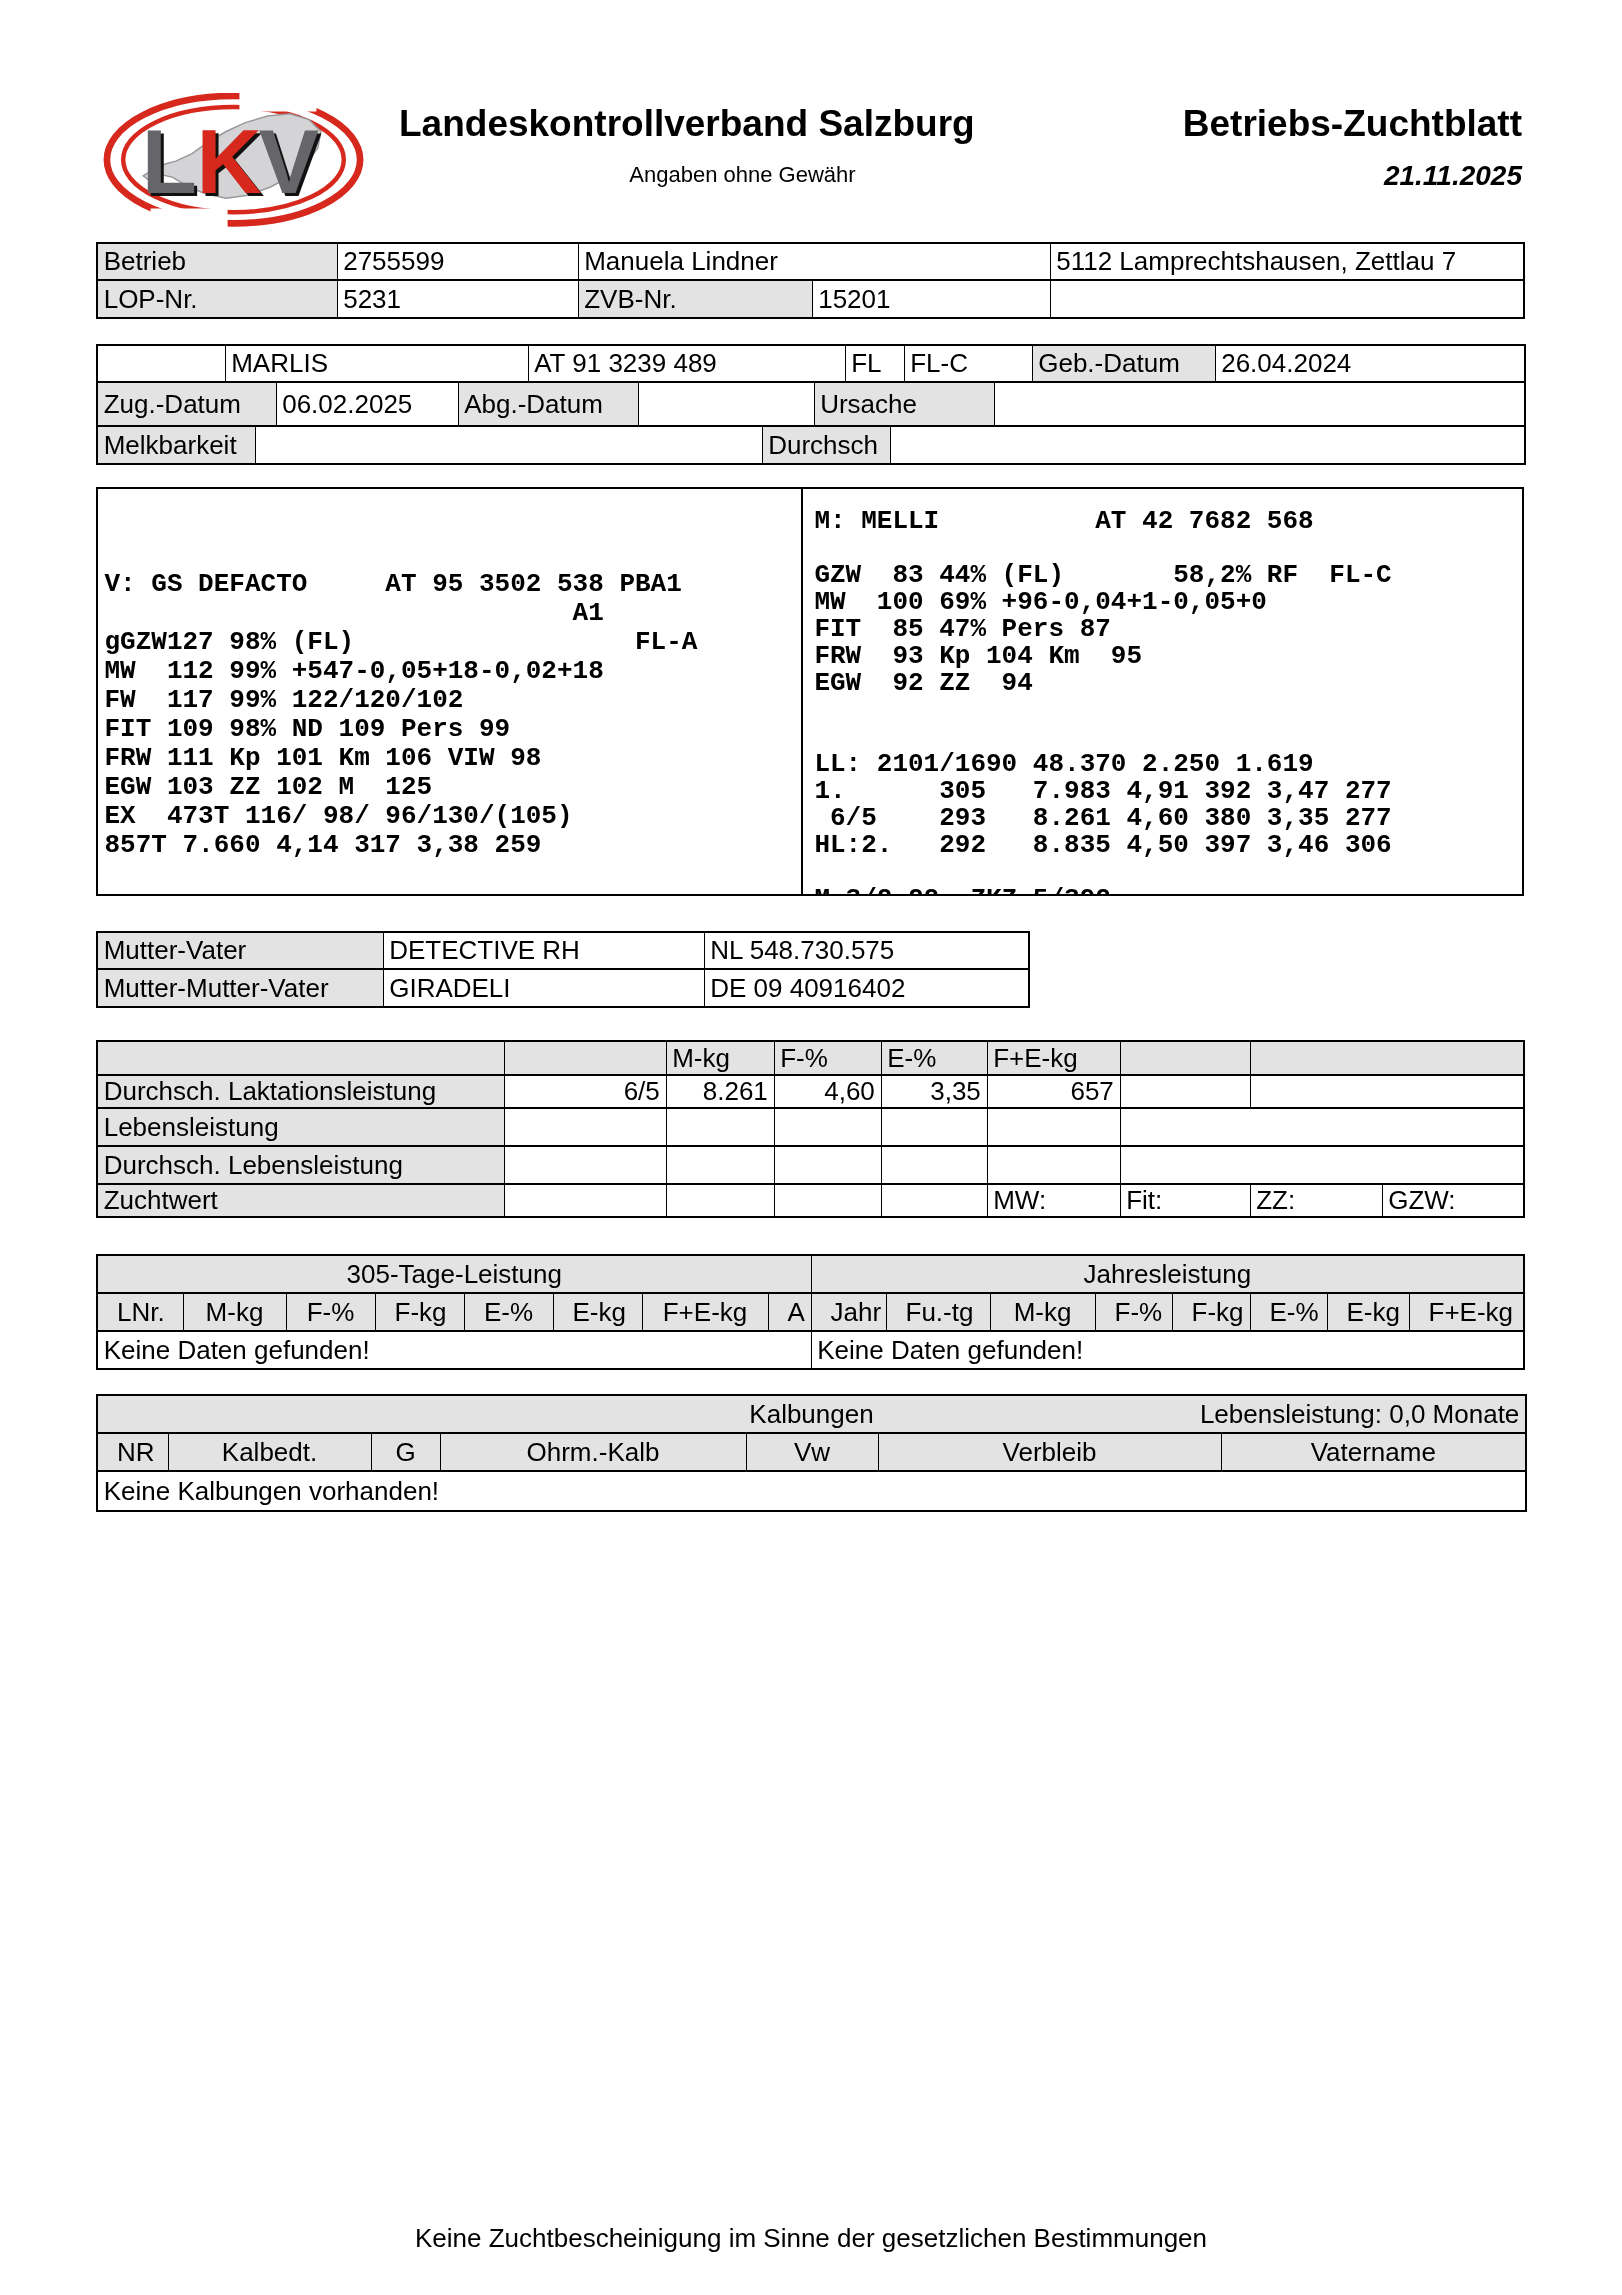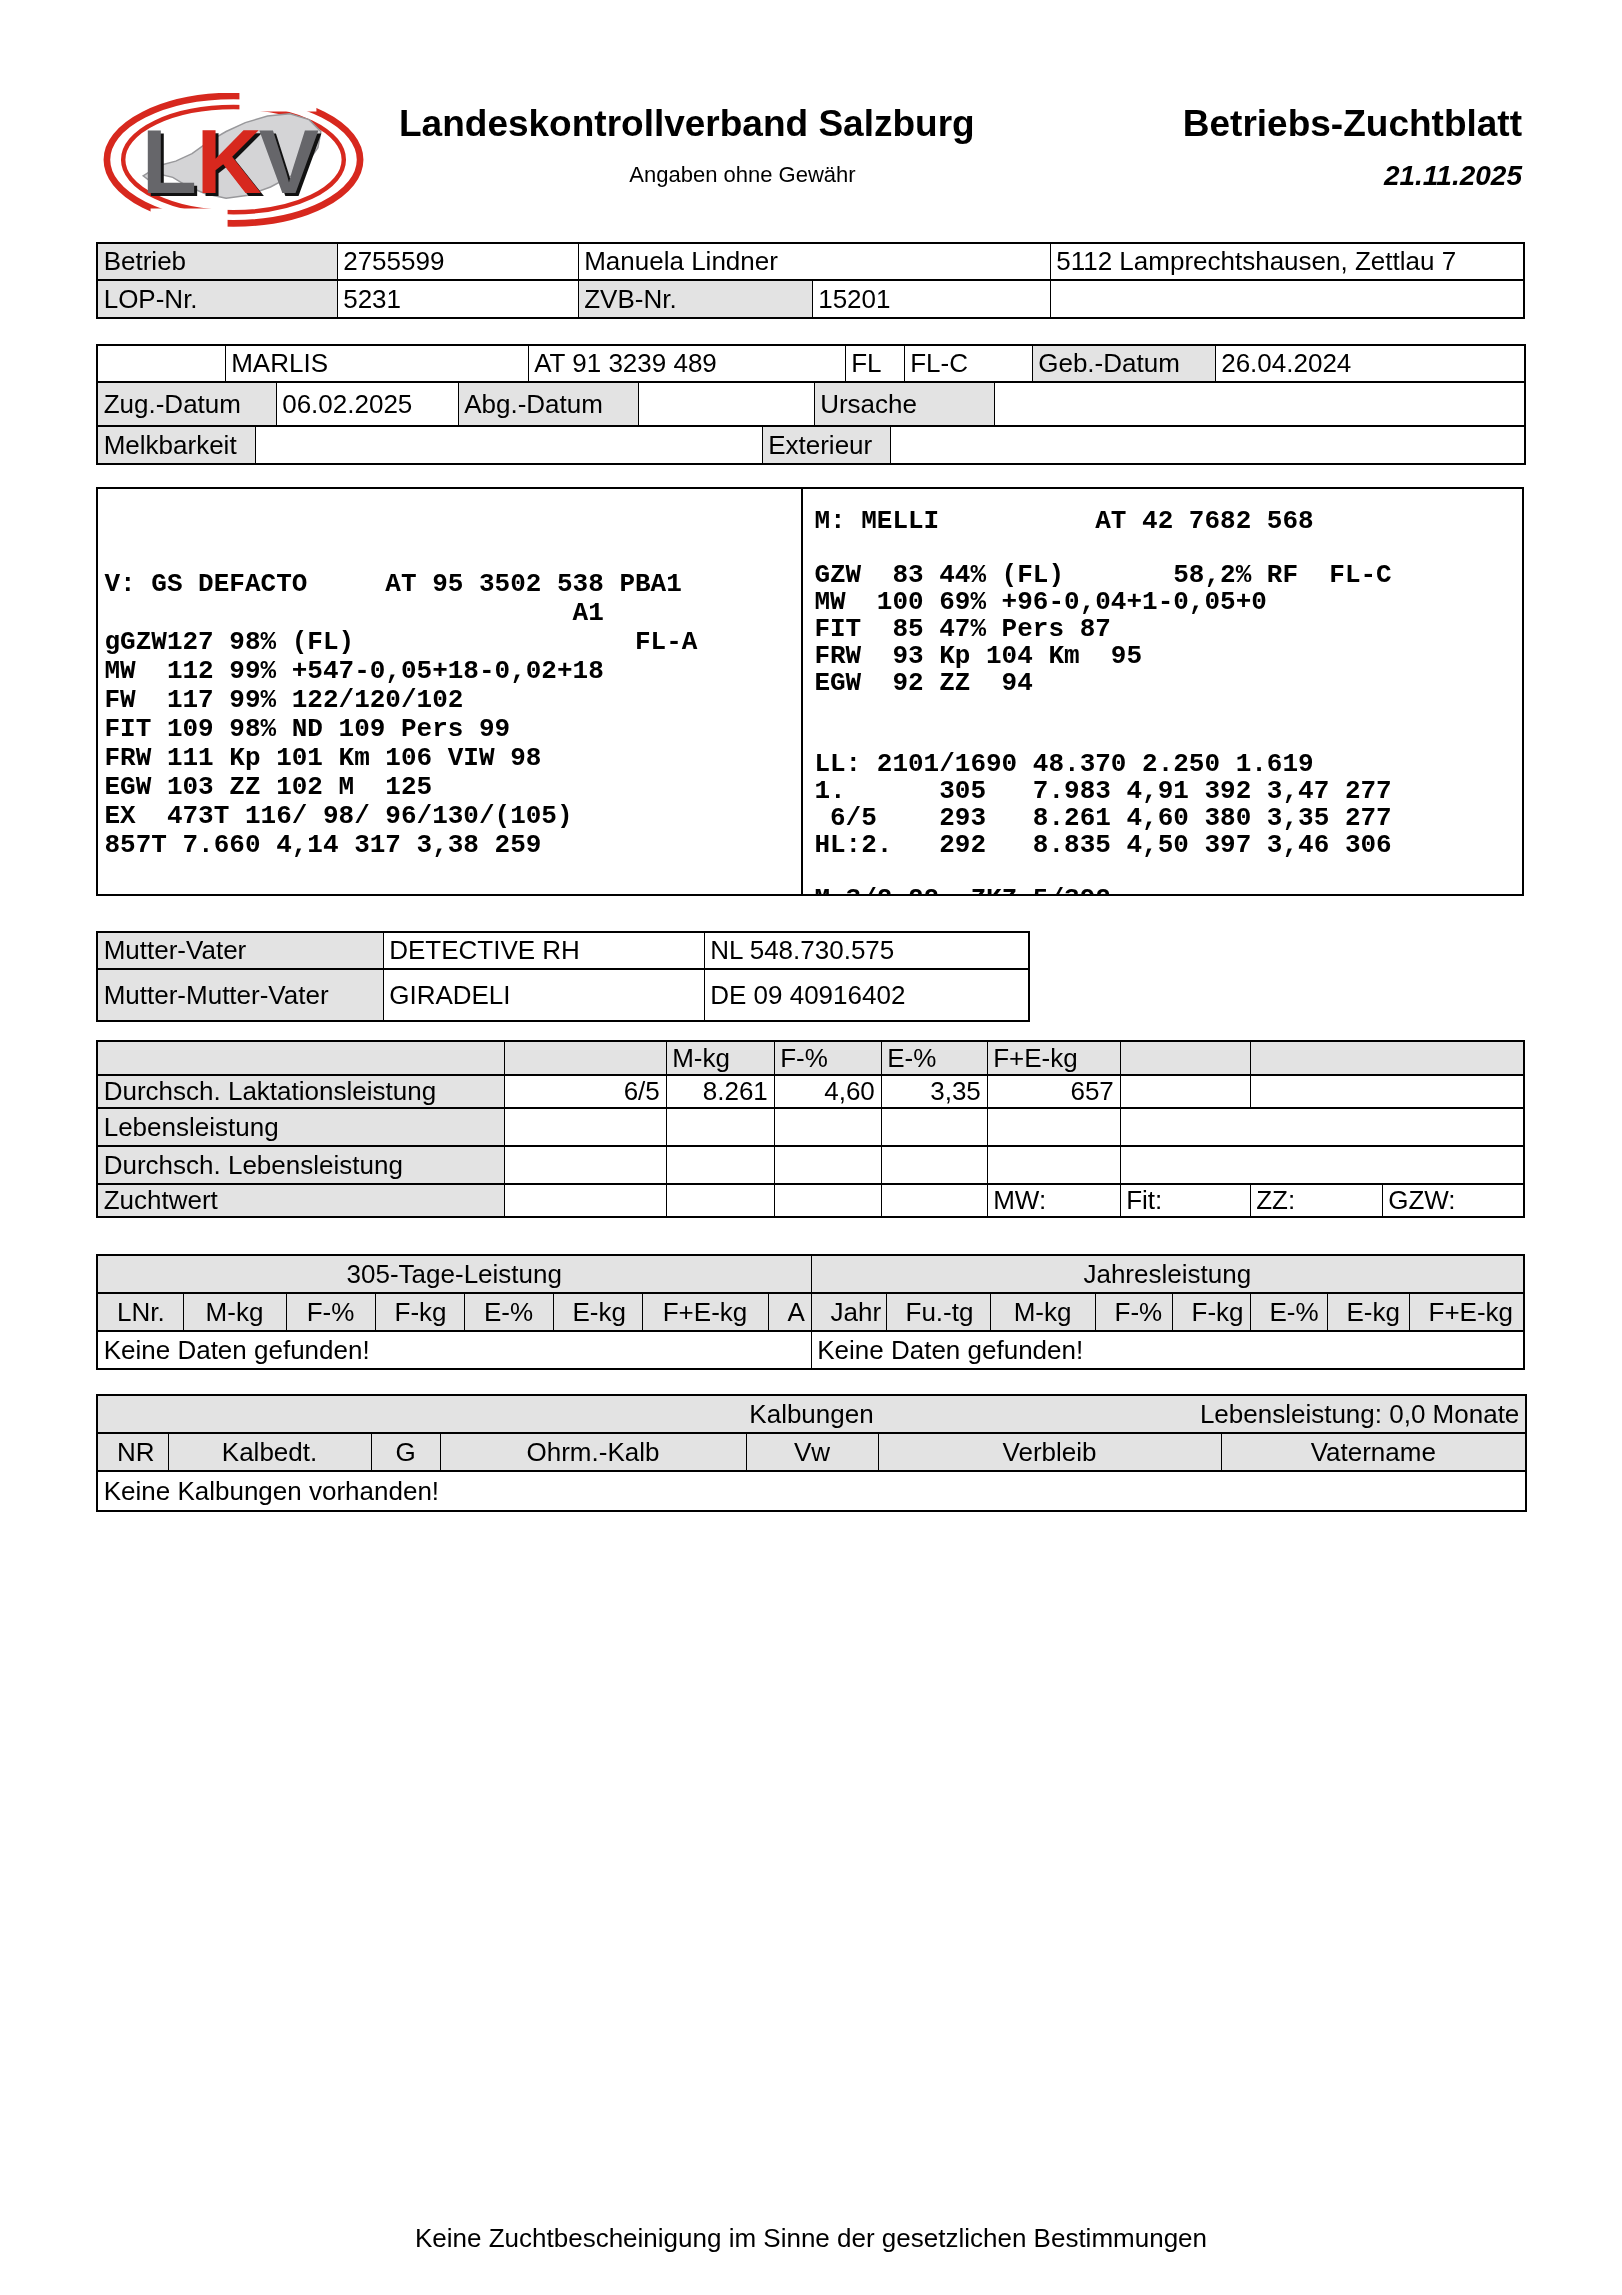--- a/index.html
+++ b/index.html
@@ -113,21 +113,21 @@
       <td colspan="3" class="gray">Zug.-Datum</td>
       <td>06.02.2025</td>
       <td colspan="2" class="gray">Abg.-Datum</td>
       <td colspan="2"></td>
       <td colspan="4" class="gray">Ursache</td>
       <td colspan="3"></td>
     </tr>
     <tr style="height:38px">
       <td colspan="2" class="gray">Melkbarkeit</td>
       <td colspan="5"></td>
-      <td colspan="3" class="gray">Exterieur</td>
+      <td colspan="3" class="gray">Durchsch</td>
       <td colspan="5"></td>
     </tr>
   </tbody>
     </table>
 
   <div class="pedbox">
     <pre class="pre-sire">V: GS DEFACTO     AT 95 3502 538 PBA1
                               A1
 gGZW127 98% (FL)                  FL-A
 MW  112 99% +547-0,05+18-0,02+18
@@ -159,21 +159,21 @@
         <col style="width:286px">
         <col style="width:321px">
         <col style="width:325px">
       </colgroup>
     <tbody>
         <tr style="height:37px">
       <td class="gray">Mutter-Vater</td>
       <td>DETECTIVE RH</td>
       <td>NL 548.730.575</td>
     </tr>
-    <tr style="height:52px">
+    <tr style="height:38px">
       <td class="gray">Mutter-Mutter-Vater</td>
       <td>GIRADELI</td>
       <td>DE 09 40916402</td>
     </tr>
   </tbody>
     </table>
 
   <table class="doc" style="top:1040px;width:1428px">
     <colgroup>
       <col style="width:407px">

